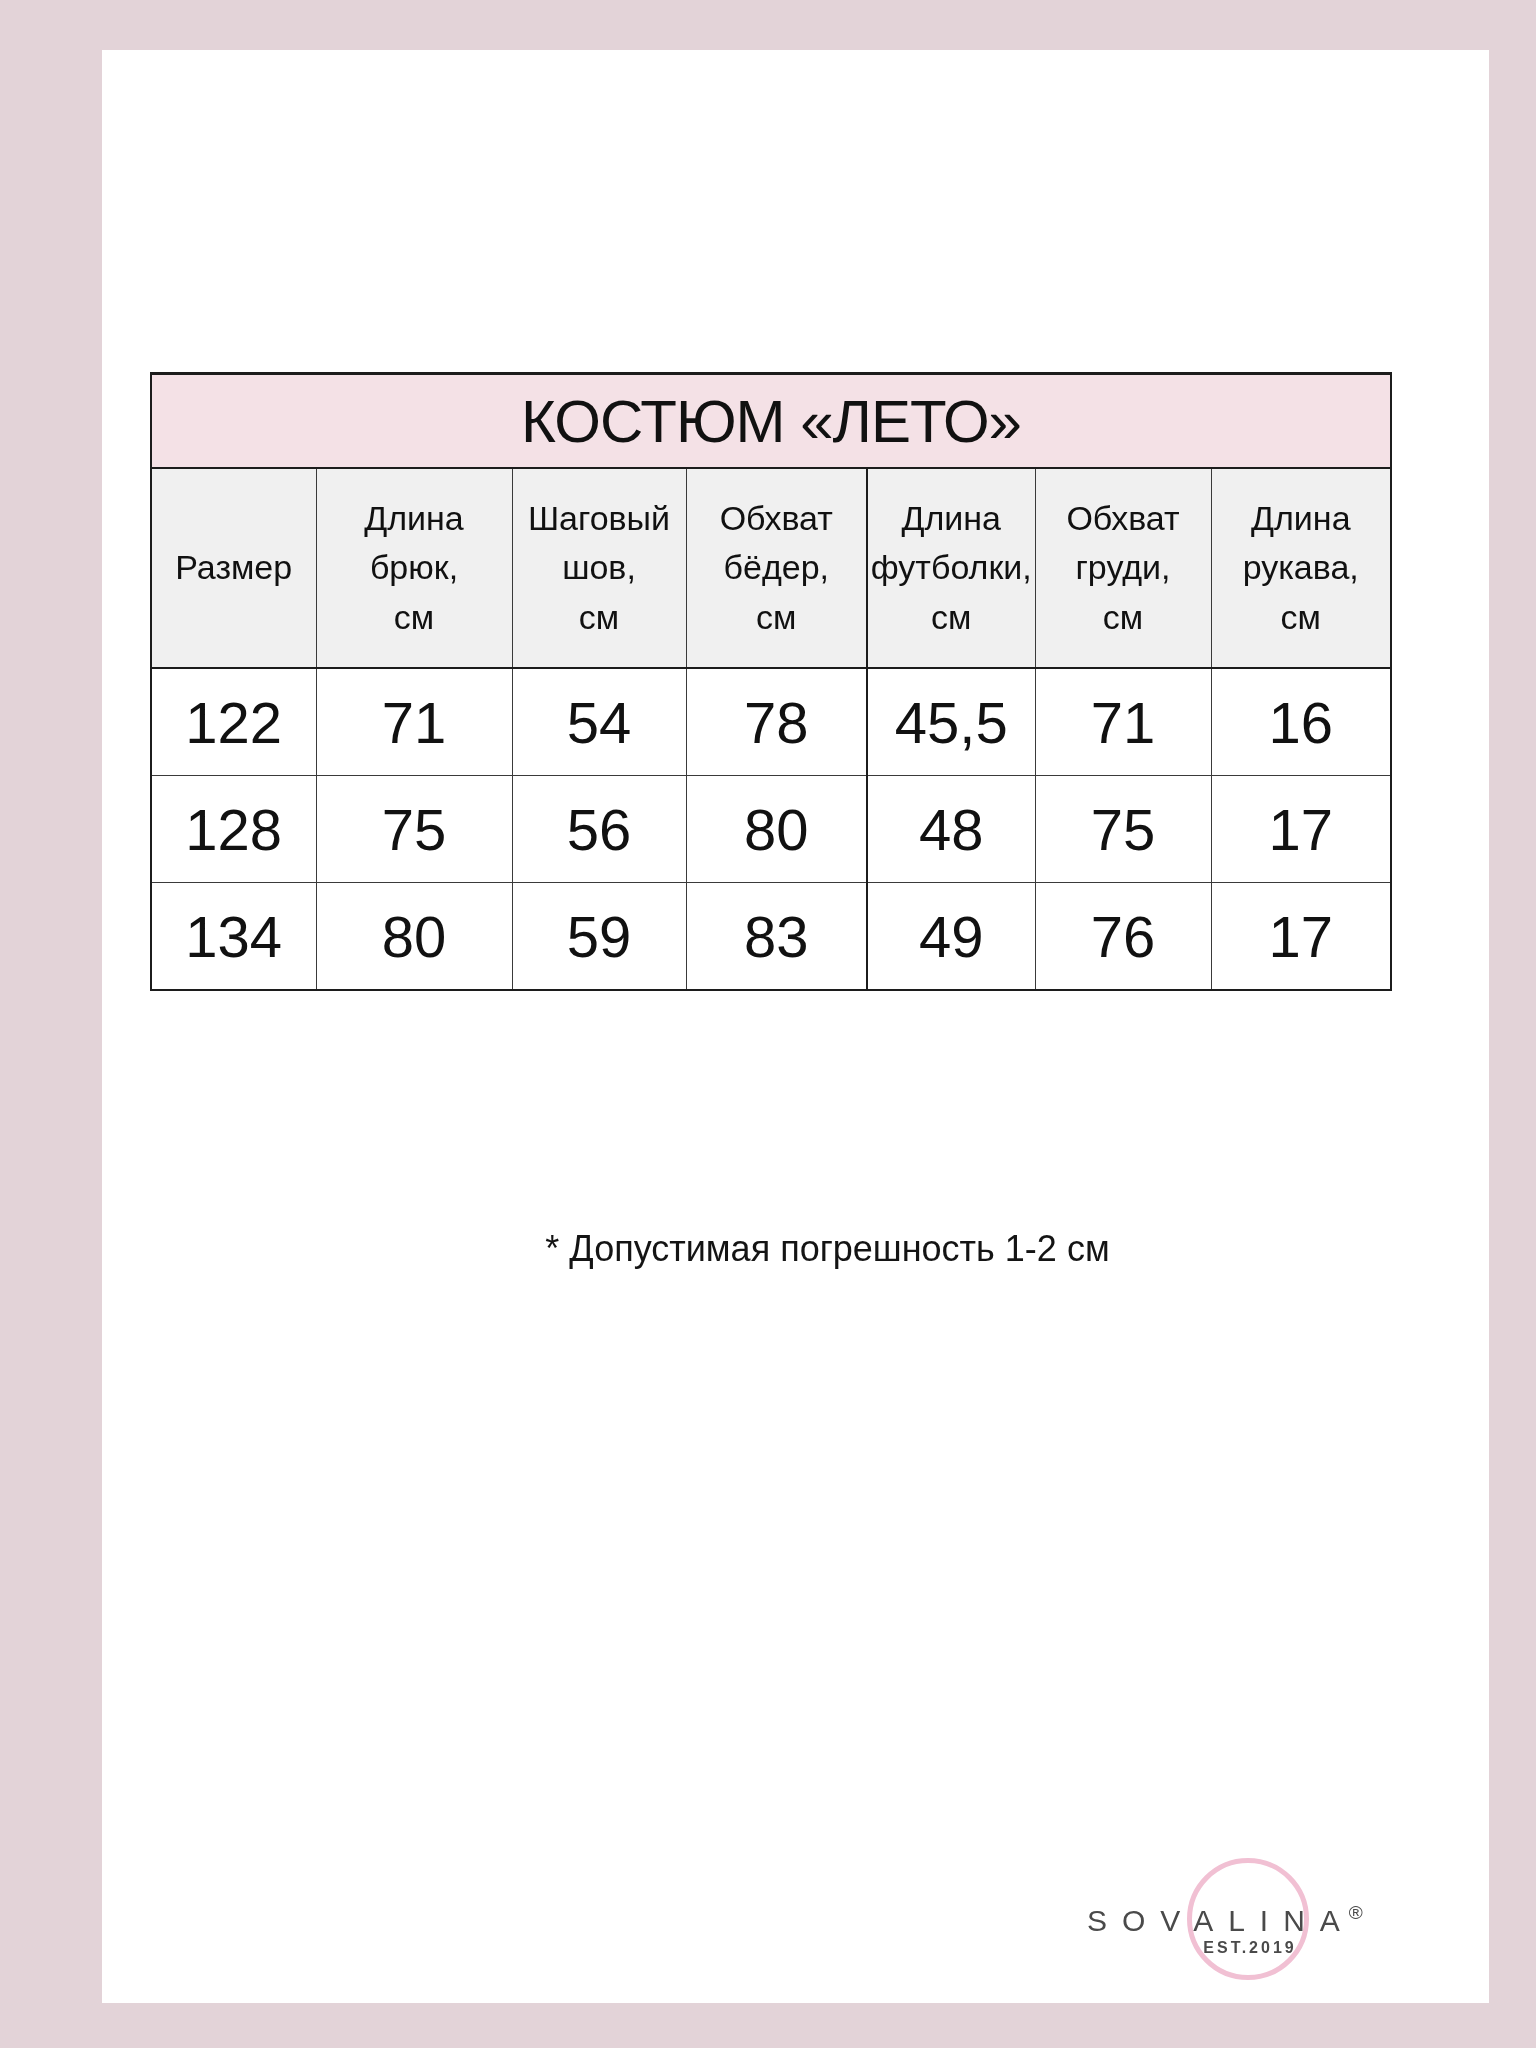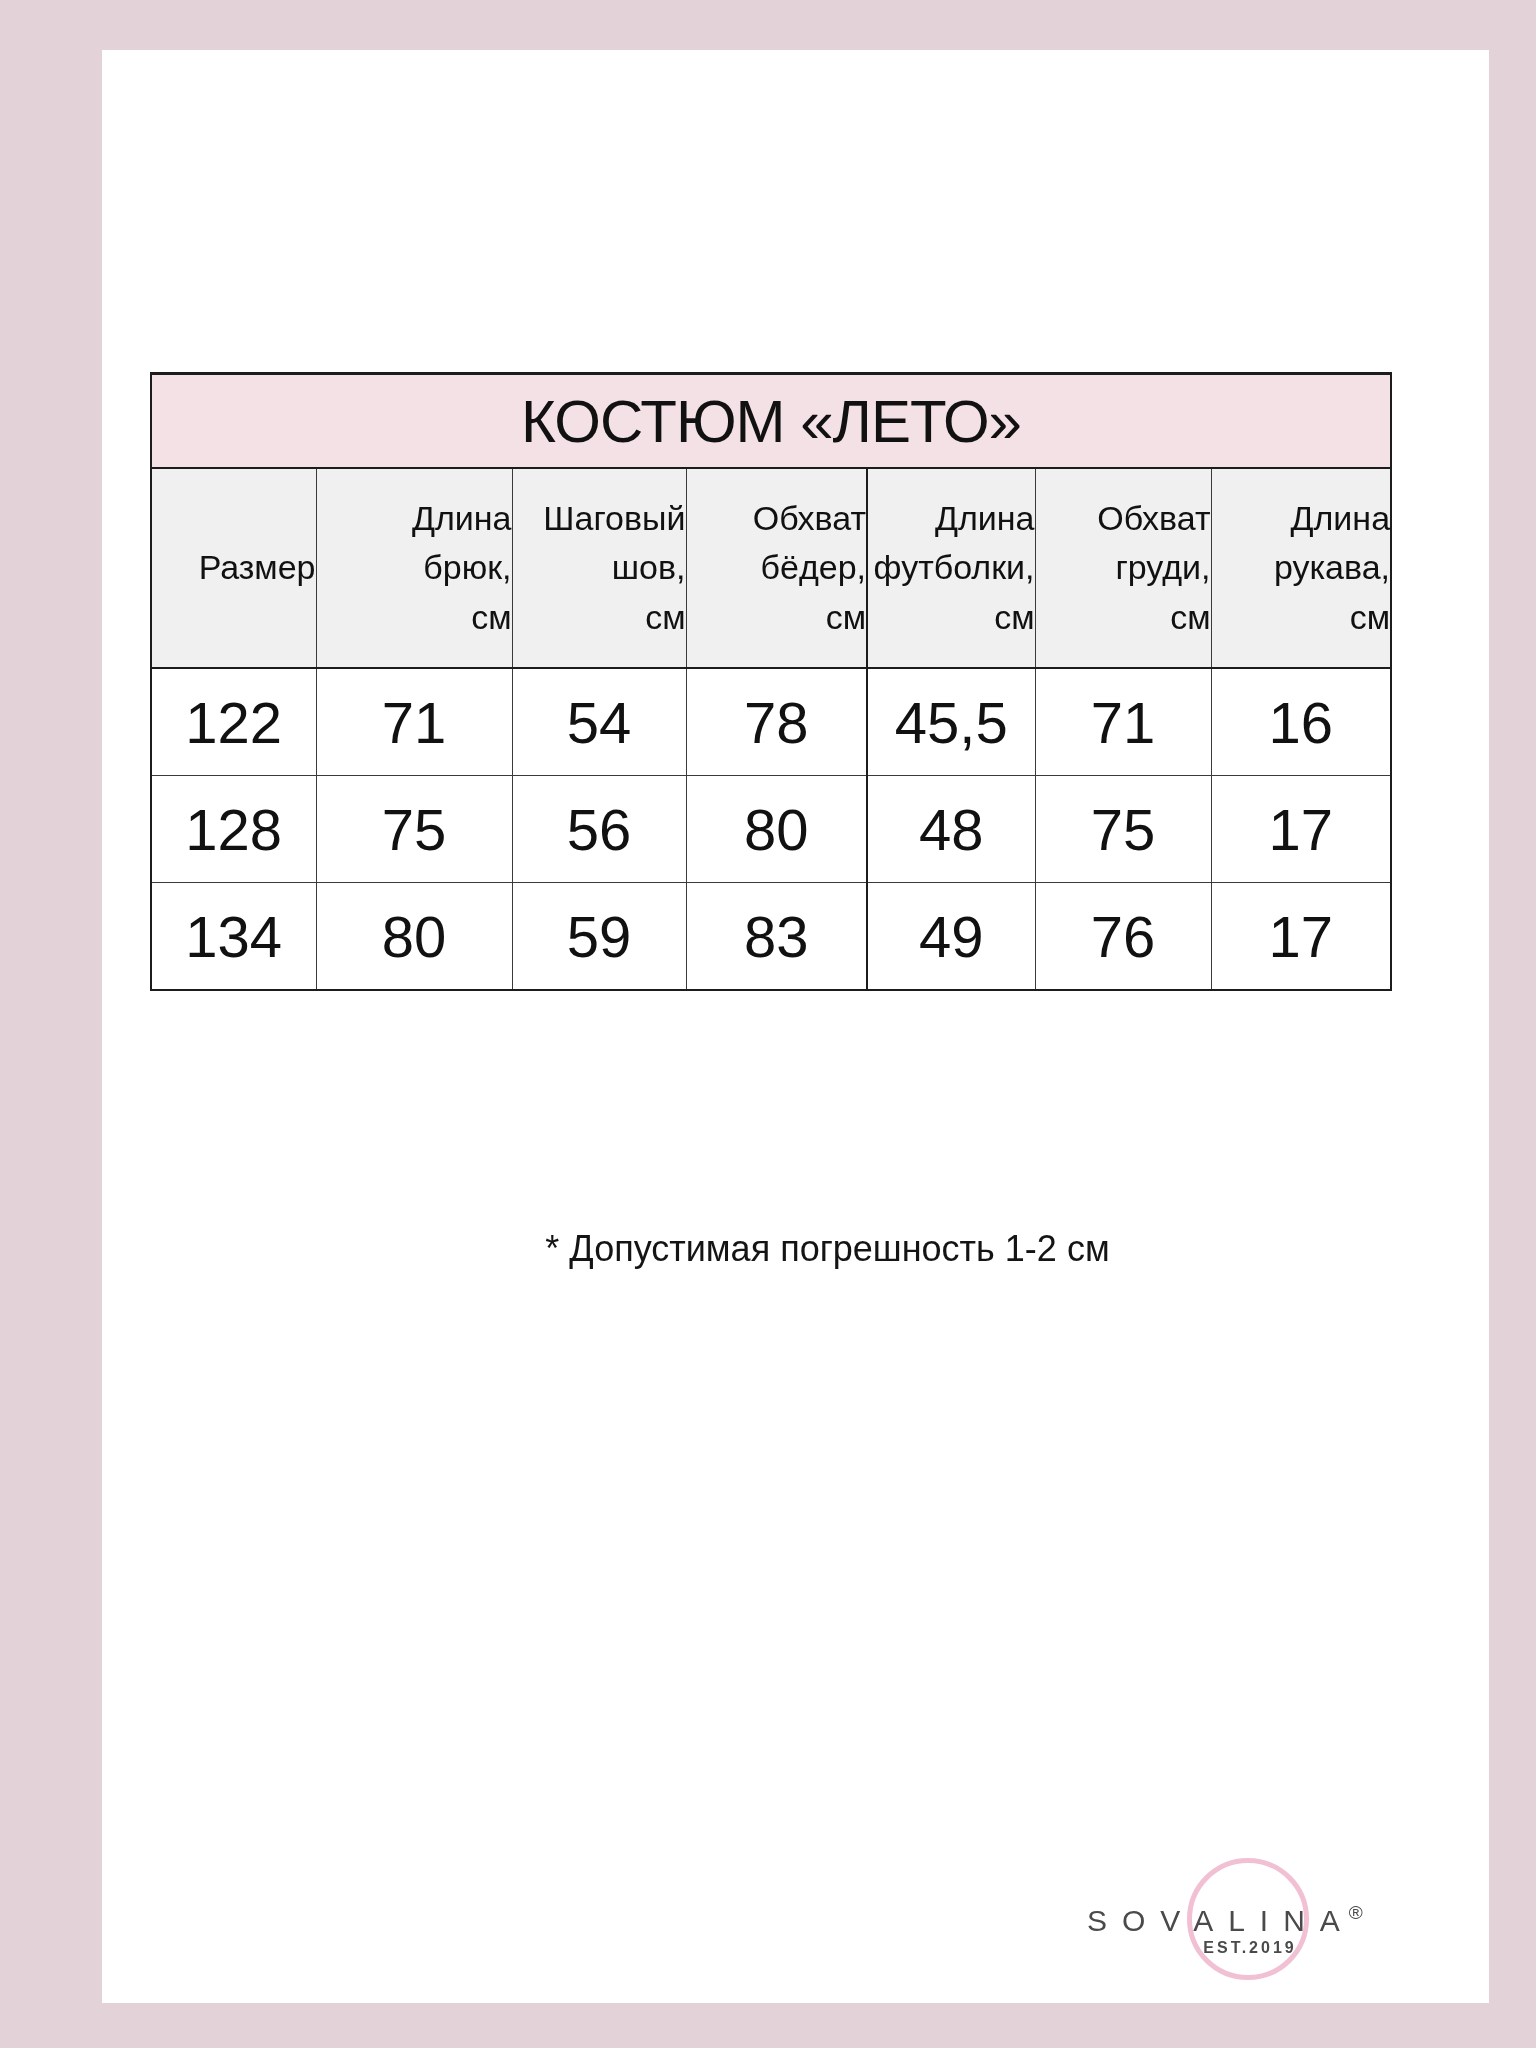--- a/index.html
+++ b/index.html
@@ -35,21 +35,21 @@
     letter-spacing: -1px;
     border-bottom: 2px solid #1c1c1c;
     padding: 0;
   }
   tr.header-row th {
     background: #f0f0f0;
     height: 198px;
     font-weight: normal;
     font-size: 34px;
     line-height: 1.45;
-    text-align: right;
+    text-align: center;
     vertical-align: middle;
     white-space: pre-line;
     border: 1px solid #3a3a3a;
     border-bottom: 2px solid #1c1c1c;
     padding: 0;
   }
   tr.data-row td {
     background: #ffffff;
     height: 106px;
     font-size: 58px;

